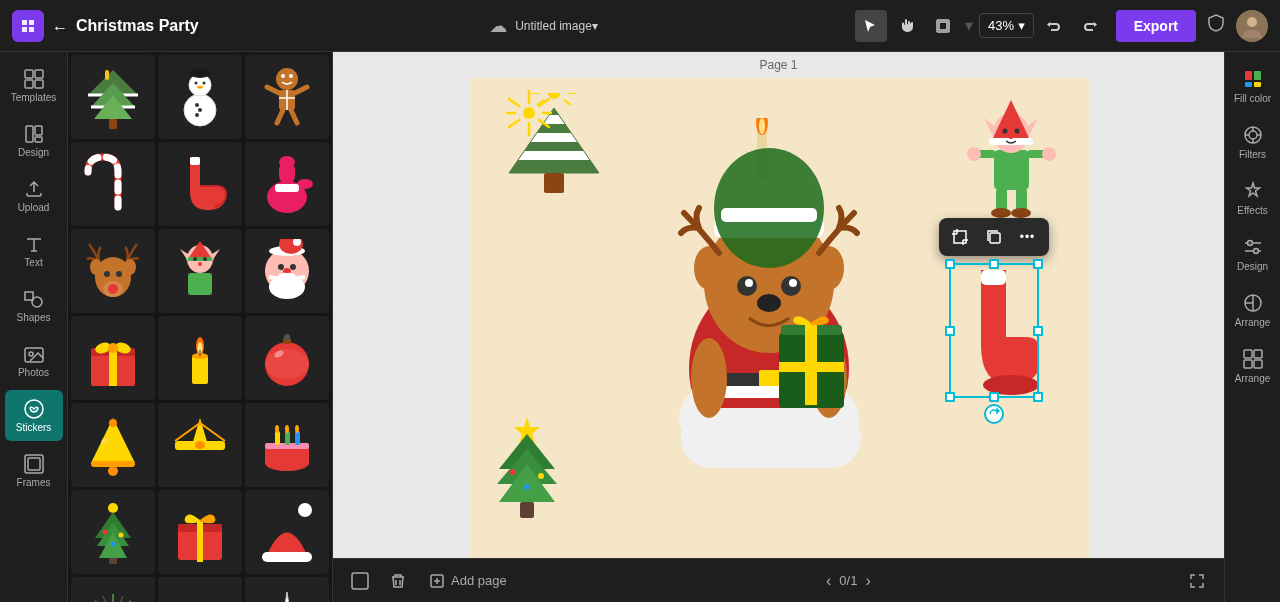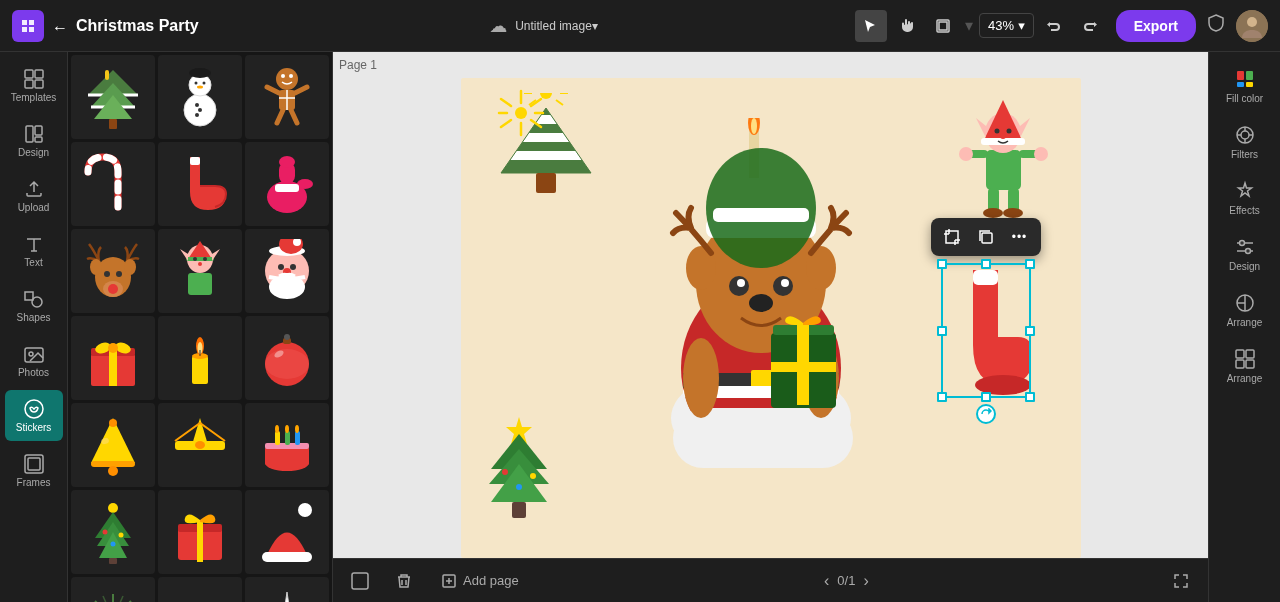--- a/index.html
+++ b/index.html
@@ -83,21 +83,21 @@
     }
     .undo-redo {
       display: flex;
       gap: 4px;
     }
     .export-btn {
       background: #7c3aed;
       color: white;
       border: none;
       padding: 8px 18px;
-      border-radius: 14px;
+      border-radius: 4px;
       font-size: 14px;
       font-weight: 600;
       cursor: pointer;
     }
     .avatar {
       width: 32px;
       height: 32px;
       border-radius: 50%;
       background: #8B7355;
       overflow: hidden;
@@ -178,20 +178,21 @@
     
     .canvas-area {
       flex: 1;
       background: #e8e8e8;
       display: flex;
       flex-direction: column;
       position: relative;
       overflow: hidden;
     }
     .page-label {
+      text-align: center;
       color: #666;
       font-size: 12px;
       padding: 6px;
       flex-shrink: 0;
     }
     .canvas-wrapper {
       flex: 1;
       display: flex;
       align-items: center;
       justify-content: center;
@@ -273,21 +274,21 @@
       border-top: 1px solid #333;
       display: flex;
       align-items: center;
       justify-content: space-between;
       padding: 0 12px;
       flex-shrink: 0;
     }
     .bottom-left {
       display: flex;
       align-items: center;
-      gap: 14px;
+      gap: 8px;
     }
     .bottom-btn {
       background: none;
       border: none;
       color: #aaa;
       cursor: pointer;
       width: 30px;
       height: 30px;
       display: flex;
       align-items: center;
@@ -317,21 +318,21 @@
     .nav-arrow {
       background: none;
       border: none;
       color: #aaa;
       cursor: pointer;
       font-size: 16px;
     }
 
     
     .right-panel {
-      width: 72px;
+      width: 56px;
       background: #1e1e1e;
       border-left: 1px solid #333;
       display: flex;
       flex-direction: column;
       align-items: center;
       padding: 8px 0;
       gap: 4px;
       flex-shrink: 0;
     }
     .right-panel-item {

